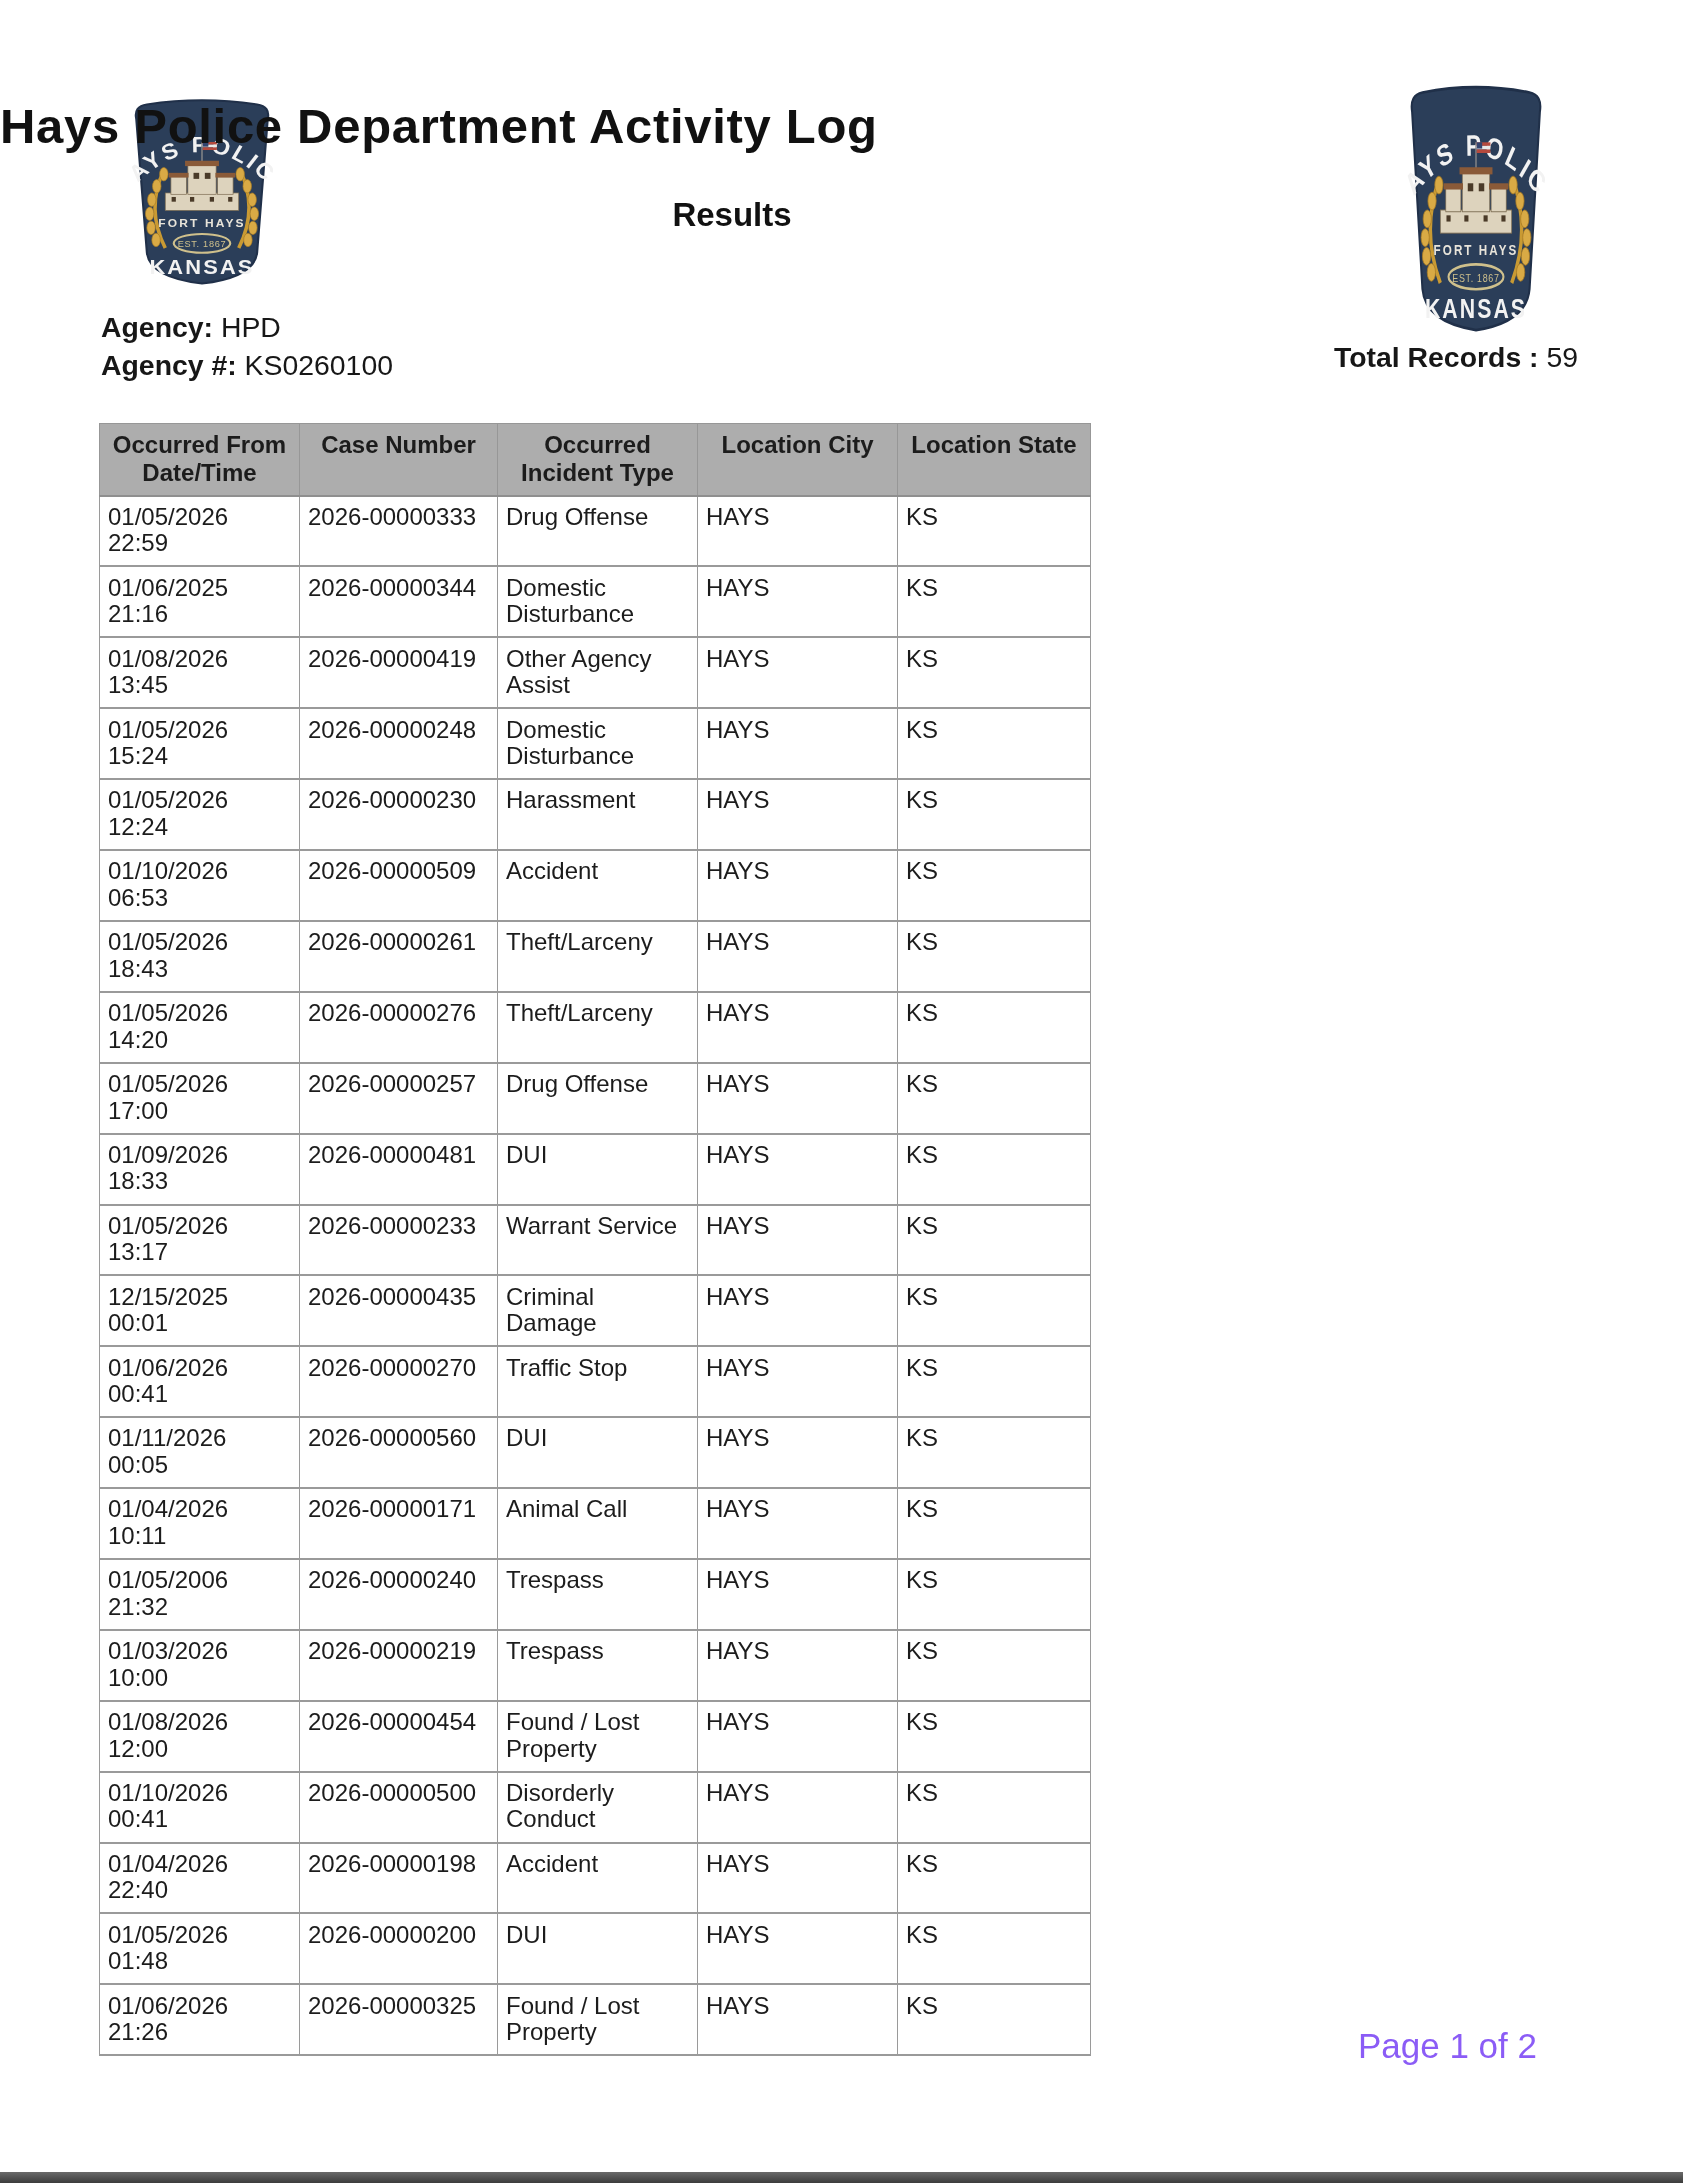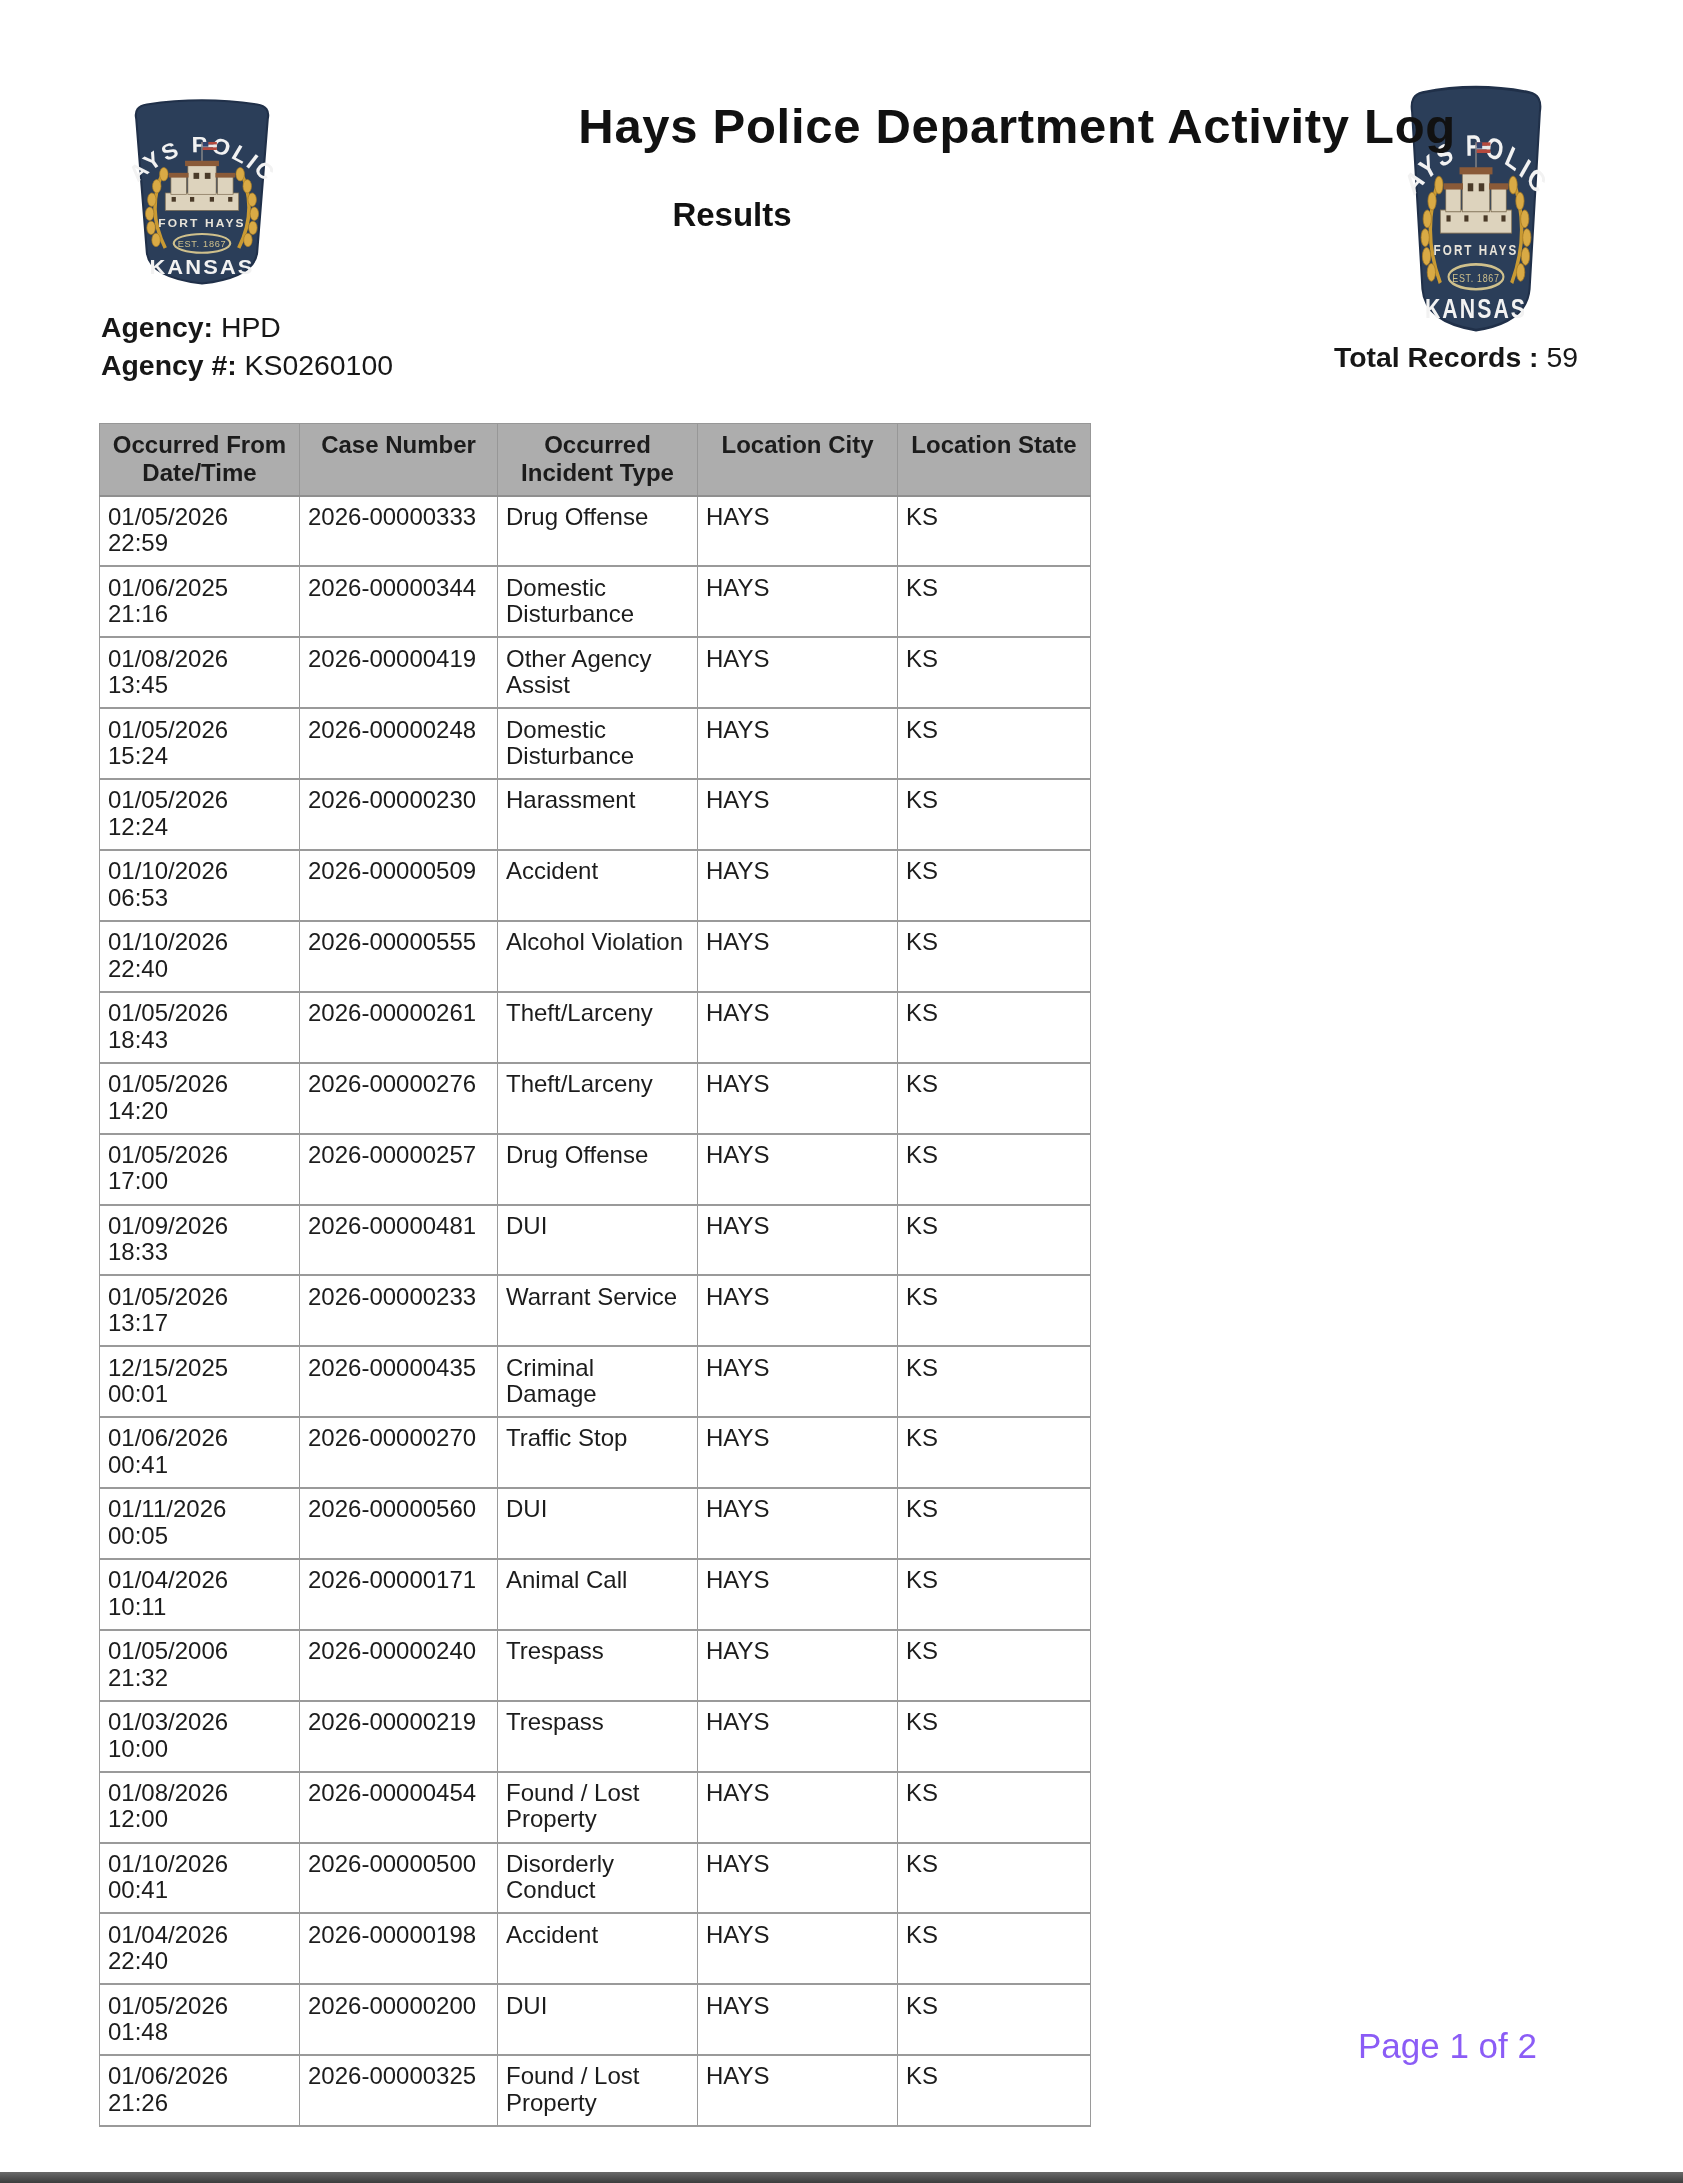--- a/index.html
+++ b/index.html
@@ -2,21 +2,21 @@
 <html style="font-size:10.6px"><head>
 <meta charset="utf-8">
 <style>
   html,body{margin:0;padding:0;}
   body{
     width:1684px;height:2183px;position:relative;overflow:hidden;
     background:#ffffff;color:#1e1e1e;
     font-family:"Liberation Sans","DejaVu Sans",sans-serif;
   }
   .page-title{
-    position:absolute;top:98px;left:0;width:1456px;text-align:right;
+    position:absolute;top:98px;left:0;width:1456px;text-align:left;
     font-size:49px;font-weight:bold;letter-spacing:0.7px;color:#111;
   }
   .page-subtitle{
     position:absolute;top:196px;left:0;width:1464px;text-align:center;
     font-size:33px;font-weight:bold;color:#111;
   }
   .badge{position:absolute;}
   .badge-left{left:96px;top:95px;width:212px;height:208px;}
   .badge-right{left:1373px;top:80px;width:206px;height:276px;}
   .agency-block{
@@ -189,27 +189,20 @@
         <td>KS</td>
       </tr>
       <tr>
         <td>01/10/2026 06:53</td>
         <td>2026-00000509</td>
         <td>Accident</td>
         <td>HAYS</td>
         <td>KS</td>
       </tr>
       <tr>
-        <td>01/10/2026 22:40</td>
-        <td>2026-00000555</td>
-        <td>Alcohol Violation</td>
-        <td>HAYS</td>
-        <td>KS</td>
-      </tr>
-      <tr>
         <td>01/05/2026 18:43</td>
         <td>2026-00000261</td>
         <td>Theft/Larceny</td>
         <td>HAYS</td>
         <td>KS</td>
       </tr>
       <tr>
         <td>01/05/2026 14:20</td>
         <td>2026-00000276</td>
         <td>Theft/Larceny</td>

